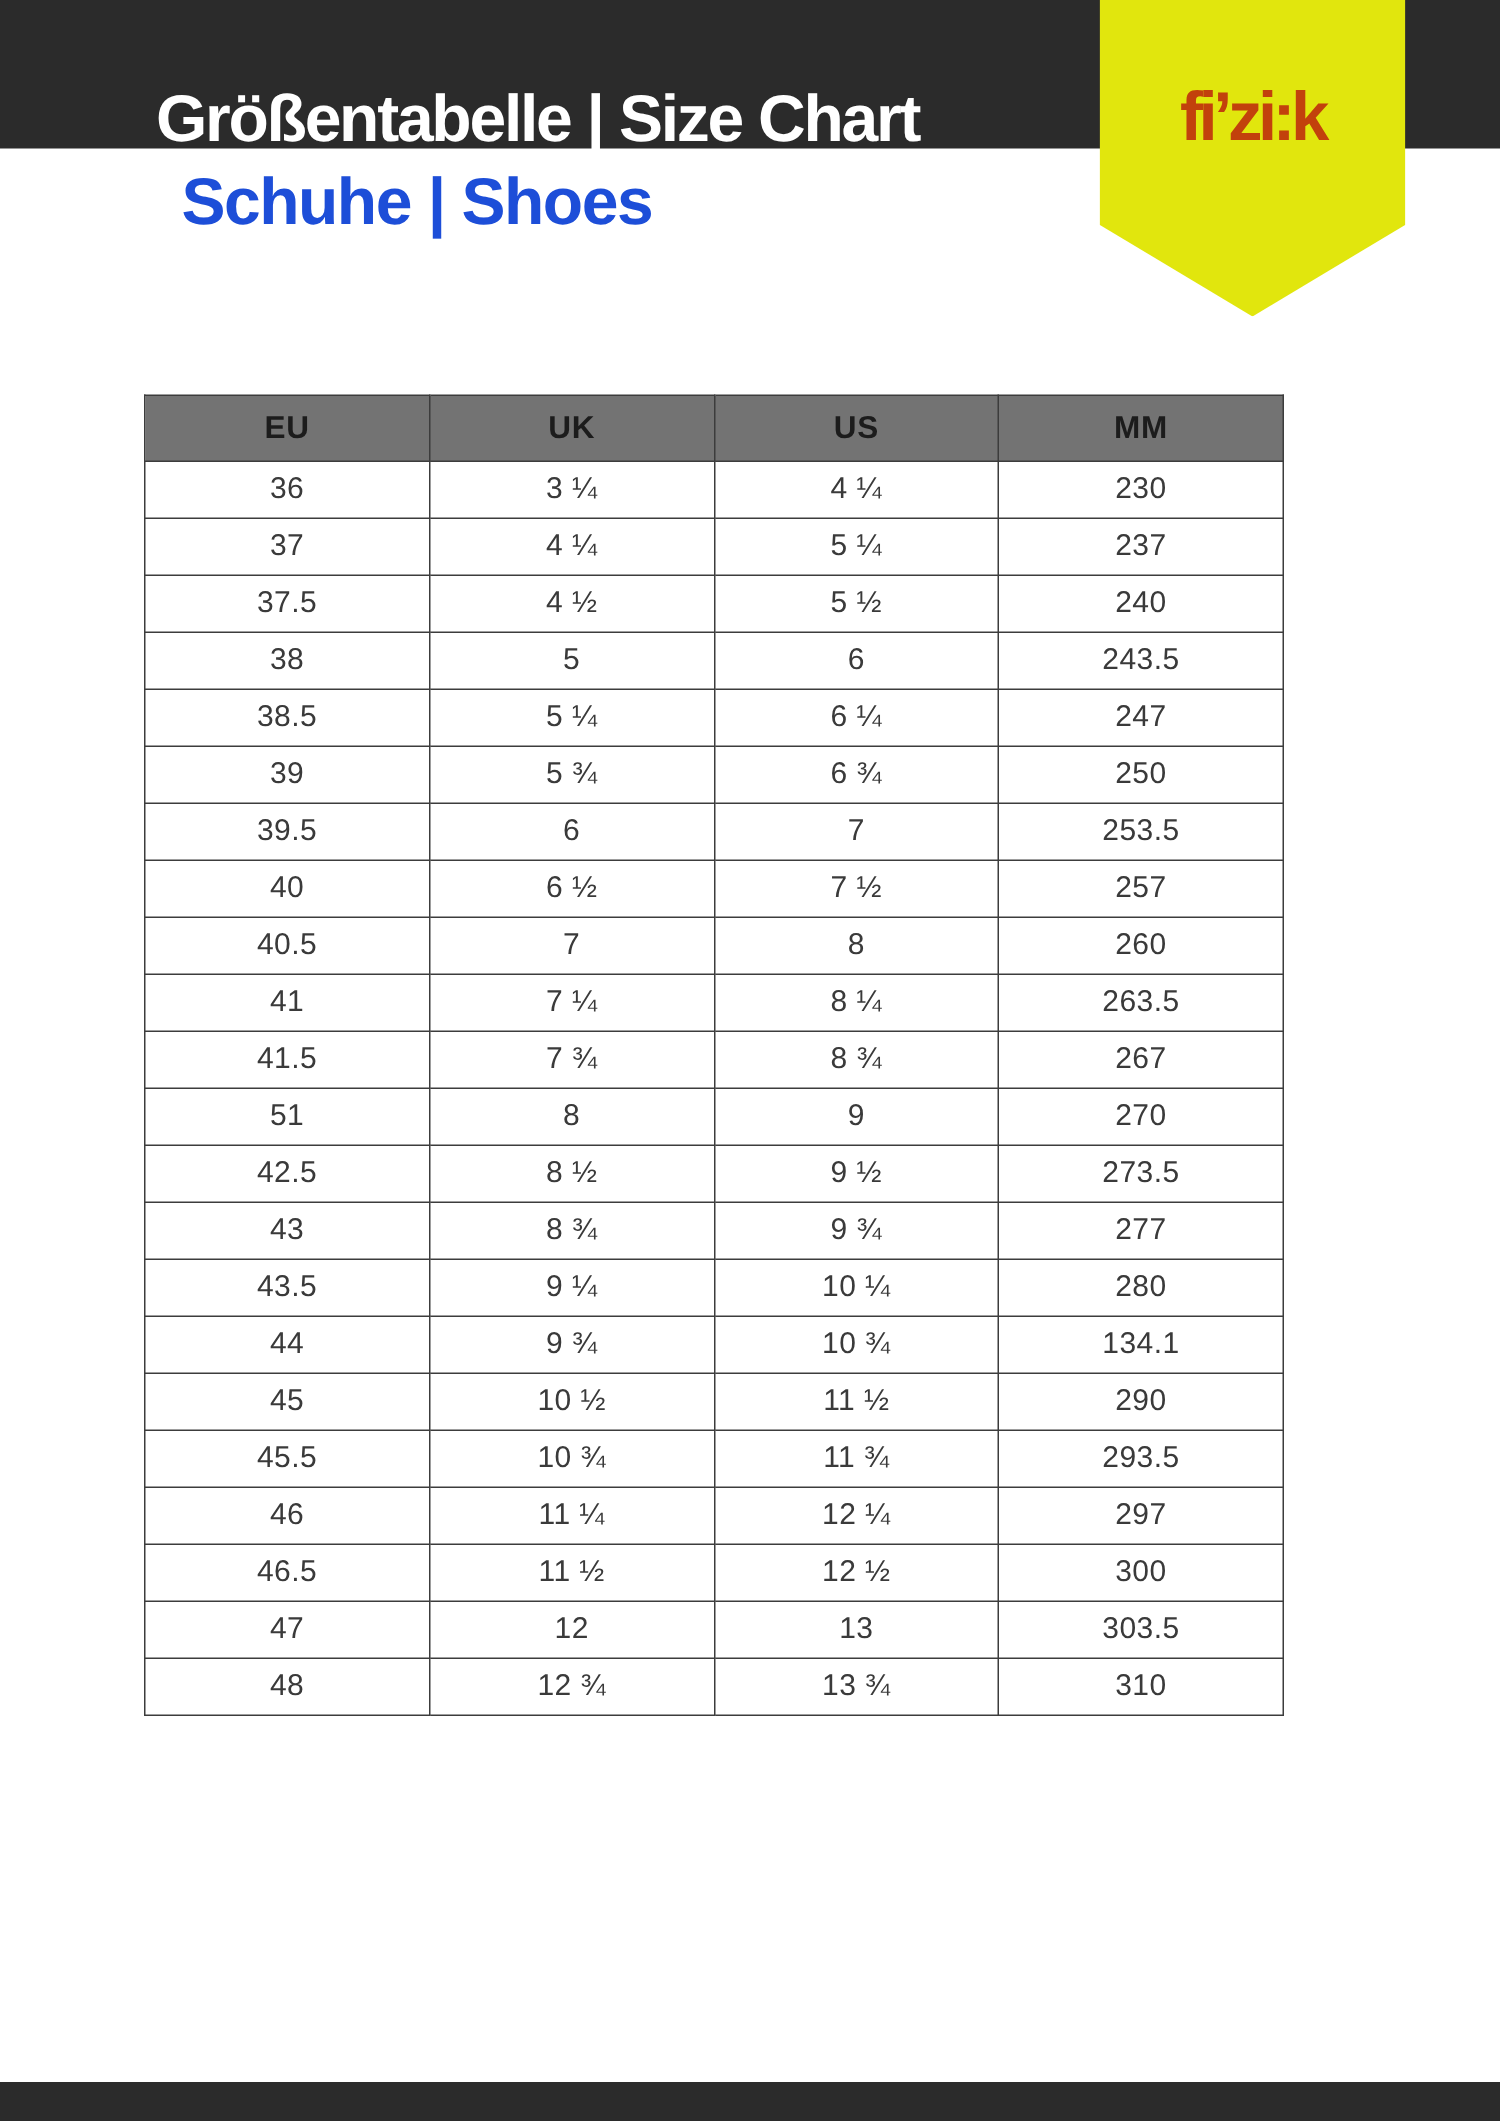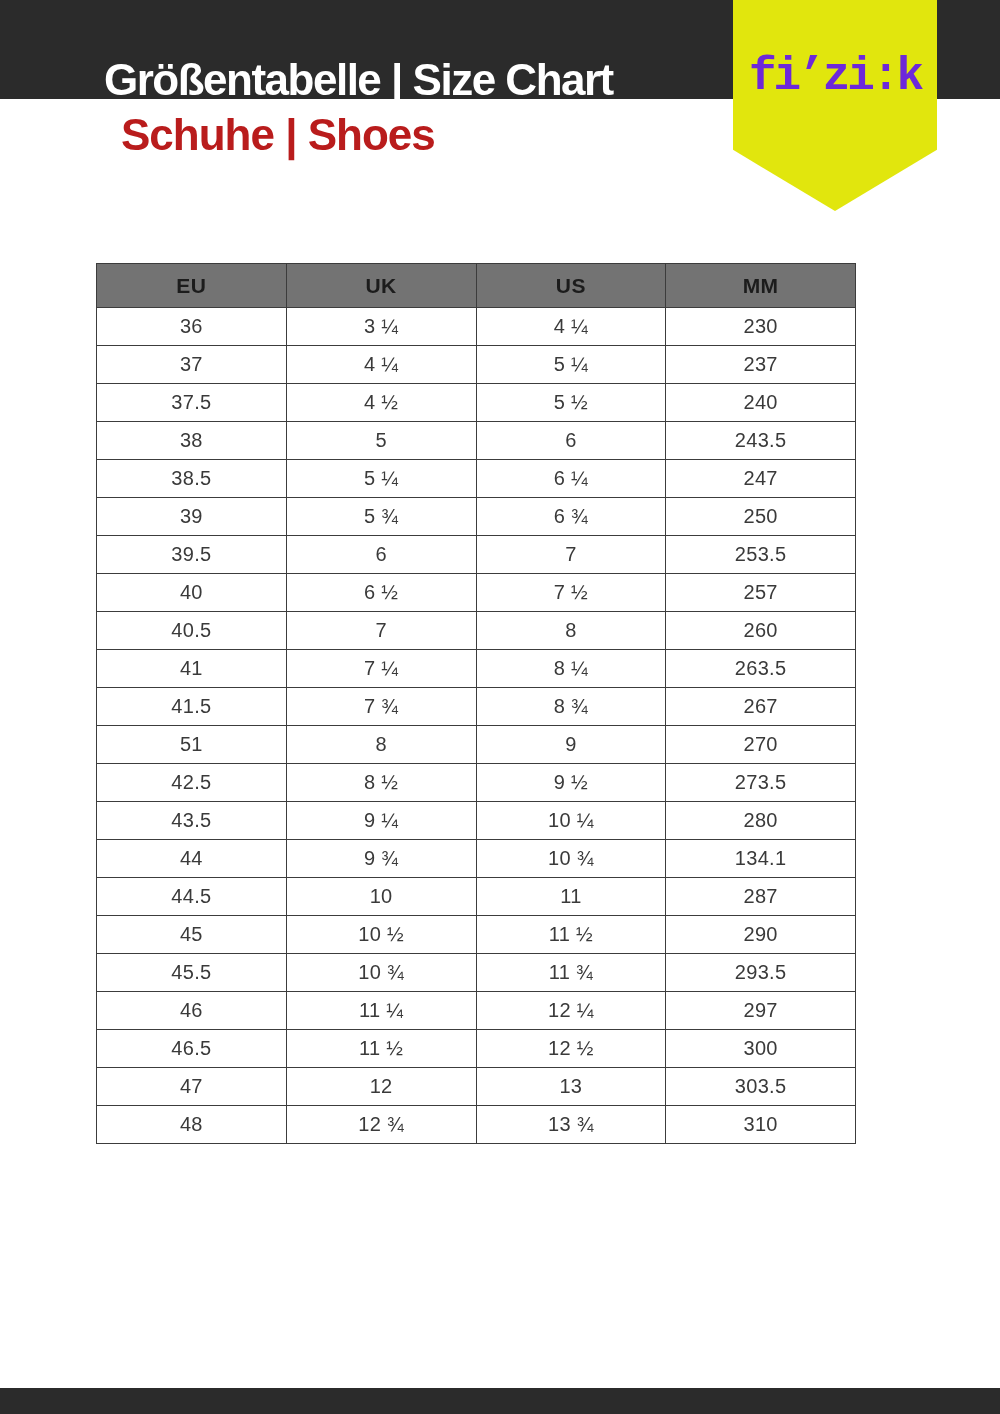--- a/index.html
+++ b/index.html
@@ -35,45 +35,45 @@
     line-height: 1;
     z-index: 2;
   }
   .title-sub {
     position: absolute;
     left: 121px;
     top: 113px;
     font-size: 44px;
     font-weight: bold;
     letter-spacing: -1px;
-    color: #b91c1c;
+    color: #1d4ed8;
     white-space: nowrap;
     line-height: 1;
     z-index: 2;
   }
   .brand-badge {
     position: absolute;
     left: 733px;
     top: 0;
     width: 204px;
     height: 211px;
     background: #e1e60d;
     clip-path: polygon(0 0, 100% 0, 100% 71%, 50% 100%, 0 71%);
     z-index: 3;
     display: flex;
     justify-content: center;
     align-items: flex-start;
   }
   .brand-logo {
     margin-top: 54px;
-    font-family: Liberation Mono, monospace;
+    font-family: Liberation Sans, sans-serif;
     font-weight: bold;
     font-size: 46px;
     letter-spacing: -3px;
-    color: #6d28d9;
+    color: #c2410c;
     line-height: 1;
     white-space: nowrap;
   }
   table.size-table {
     position: absolute;
     left: 96px;
     top: 263px;
     width: 760px;
     border-collapse: collapse;
     table-layout: fixed;
@@ -207,38 +207,38 @@
           <td>9</td>
           <td>270</td>
         </tr>
         <tr>
           <td>42.5</td>
           <td>8 ½</td>
           <td>9 ½</td>
           <td>273.5</td>
         </tr>
         <tr>
+          <td>43</td>
+          <td>8 ¾</td>
+          <td>9 ¾</td>
+          <td>277</td>
+        </tr>
+        <tr>
           <td>43.5</td>
           <td>9 ¼</td>
           <td>10 ¼</td>
           <td>280</td>
         </tr>
         <tr>
           <td>44</td>
           <td>9 ¾</td>
           <td>10 ¾</td>
           <td>134.1</td>
         </tr>
         <tr>
-          <td>44.5</td>
-          <td>10</td>
-          <td>11</td>
-          <td>287</td>
-        </tr>
-        <tr>
           <td>45</td>
           <td>10 ½</td>
           <td>11 ½</td>
           <td>290</td>
         </tr>
         <tr>
           <td>45.5</td>
           <td>10 ¾</td>
           <td>11 ¾</td>
           <td>293.5</td>

